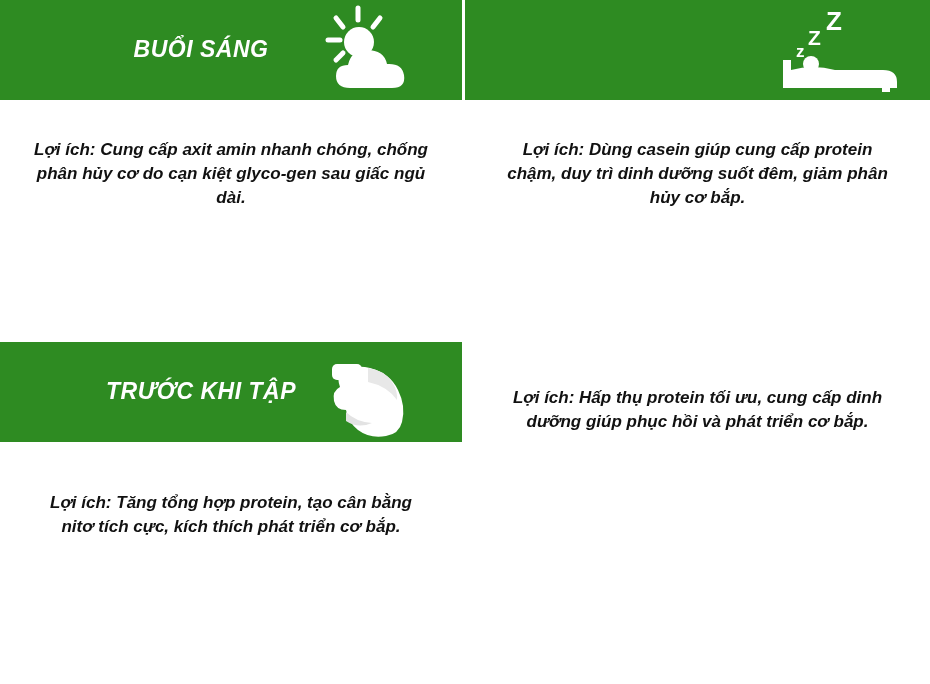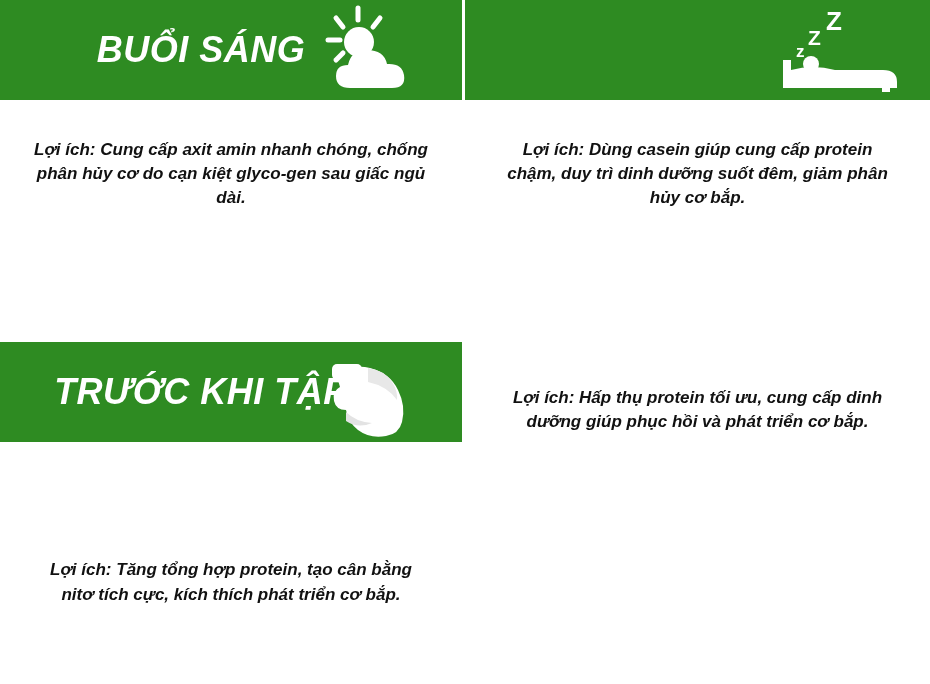--- a/index.html
+++ b/index.html
@@ -41,21 +41,21 @@
     display: flex;
     align-items: center;
     justify-content: center;
     box-sizing: border-box;
     padding: 0 20px;
   }
   .header-title {
     color: #ffffff;
     font-weight: bold;
     font-style: italic;
-    font-size: 36px;
+    font-size: 23px;
     letter-spacing: 0.5px;
     line-height: 1.2;
     text-align: center;
     text-transform: uppercase;
     max-width: 300px;
     margin-right: 60px;
   }
   .header-icon {
     position: absolute;
     right: 22px;
@@ -80,21 +80,21 @@
   }
   .body-text {
     font-size: 17px;
     font-style: italic;
     font-weight: bold;
     color: #111111;
     line-height: 1.42;
     text-align: center;
     max-width: 400px;
   }
-  .cell-bl .body { padding-top: 49px; align-items: center; }
+  .cell-bl .body { padding-top: 49px; }
   .cell-br .body { padding-top: 44px; }
 </style>
 </head>
 <body>
 
 <div class="grid">
 
   <div class="cell col1 row1 cell-tl">
     <div class="header">
       <div class="header-title">BUỔI SÁNG</div>

